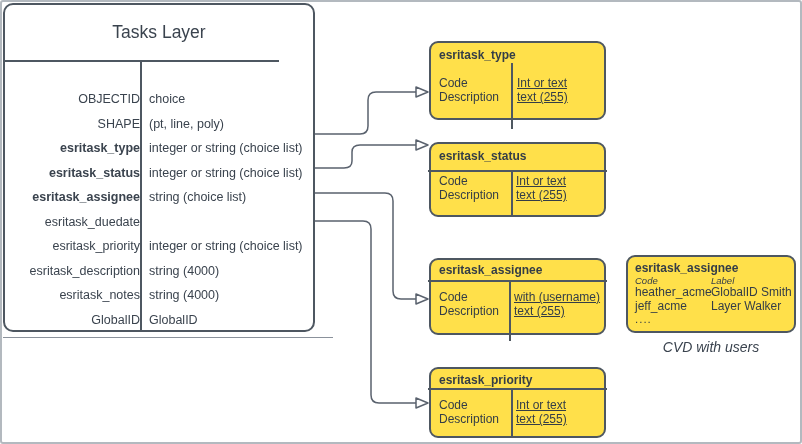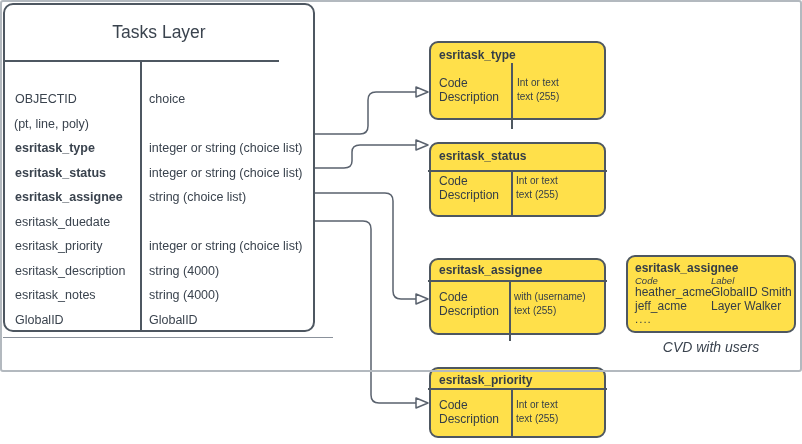--- a/index.html
+++ b/index.html
@@ -1,48 +1,48 @@
 <!DOCTYPE html>
 <html><head>
 <meta charset="utf-8">
 <style>
   * { margin:0; padding:0; box-sizing:border-box; }
   html,body { width:802px; height:444px; background:#ffffff; overflow:hidden;
     font-family:"Liberation Sans", sans-serif; }
-  #stage { position:relative; width:802px; height:372px; background:#fff; }
+  #stage { position:relative; width:802px; height:444px; background:#fff; }
   .frame { position:absolute; inset:0; border:2px solid #b3b9bf; border-radius:3px;
     pointer-events:none; z-index:5; }
 
   
   .tasks-table { position:absolute; left:3px; top:3px; width:312px; height:329px;
     background:#fff; border:2px solid #4e5761; border-radius:10px; z-index:2; }
   .tasks-title { position:absolute; top:0; left:0; right:0; height:54px;
     display:flex; align-items:center; justify-content:center;
     font-size:17.5px; color:#3a434e; }
   .title-rule { position:absolute; top:55px; left:0; width:274px; height:1.5px;
     background:#4e5761; }
   .col-rule { position:absolute; top:55px; bottom:0; left:135px; width:1.5px;
     background:#4e5761; }
   .table-underline { position:absolute; left:3px; top:337px; width:330px; height:1px;
     background:#8a919b; z-index:1; }
   .rows { position:absolute; top:82px; left:0; right:0; }
   .t-row { display:flex; height:24.5px; align-items:center; font-size:12.5px;
     color:#3a434e; }
-  .t-row .cell-name { width:135px; padding-left:10px; }
+  .t-row .cell-name { width:135px; padding-left:10px;text-align:right; }
   .t-row .cell-type { flex:1; padding-left:9px; }
   .t-row.bold .cell-name { font-weight:bold; }
 
   
   .domain-box { position:absolute; width:177px; background:#ffe04a;
     border:2px solid #4e5761; border-radius:9px; z-index:2; color:#343d47; }
   .d-title { position:absolute; left:8px; font-weight:bold; font-size:12px; }
   .d-rule { position:absolute; left:-3px; right:-3px; height:1.5px; background:#4e5761; }
   .d-vrule { position:absolute; width:1.5px; background:#4e5761; }
   .d-left { position:absolute; left:8px; font-size:12px; line-height:14px; }
-  .d-right { position:absolute; font-size:10px; line-height:14px; }
+  .d-right { position:absolute; font-size:12px; line-height:14px;text-decoration:underline; }
 
   #box-type      { left:429px; top:41px;  height:79px; }
   #box-type .d-title { top:5px; }
   #box-type .d-vrule { left:80px; top:20px; height:66px; }
   #box-type .d-left, #box-type .d-right { top:33px; }
   #box-type .d-right { left:86px; }
 
   #box-status    { left:429px; top:142px; height:75px; }
   #box-status .d-title { top:5px; }
   #box-status .d-rule { top:26px; }
@@ -105,20 +105,21 @@
   <div class="tasks-table">
     <div class="tasks-title">Tasks Layer</div>
     <div class="title-rule"></div>
     <div class="col-rule"></div>
     <div class="rows">
       <div class="t-row">
         <div class="cell-name">OBJECTID</div>
         <div class="cell-type">choice</div>
       </div>
       <div class="t-row">
+        <div class="cell-name">SHAPE</div>
         <div class="cell-type">(pt, line, poly)</div>
       </div>
       <div class="t-row bold">
         <div class="cell-name">esritask_type</div>
         <div class="cell-type">integer or string (choice list)</div>
       </div>
       <div class="t-row bold">
         <div class="cell-name">esritask_status</div>
         <div class="cell-type">integer or string (choice list)</div>
       </div>

